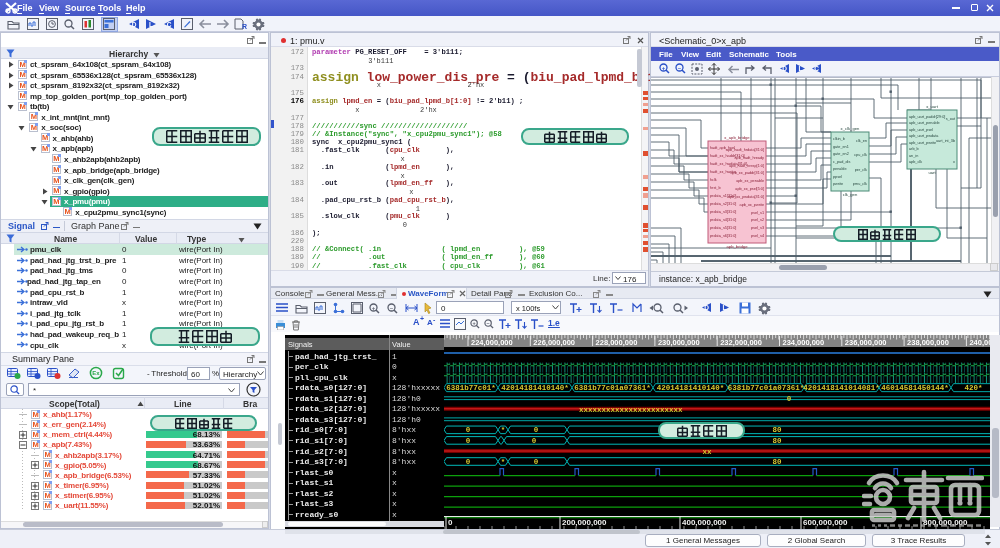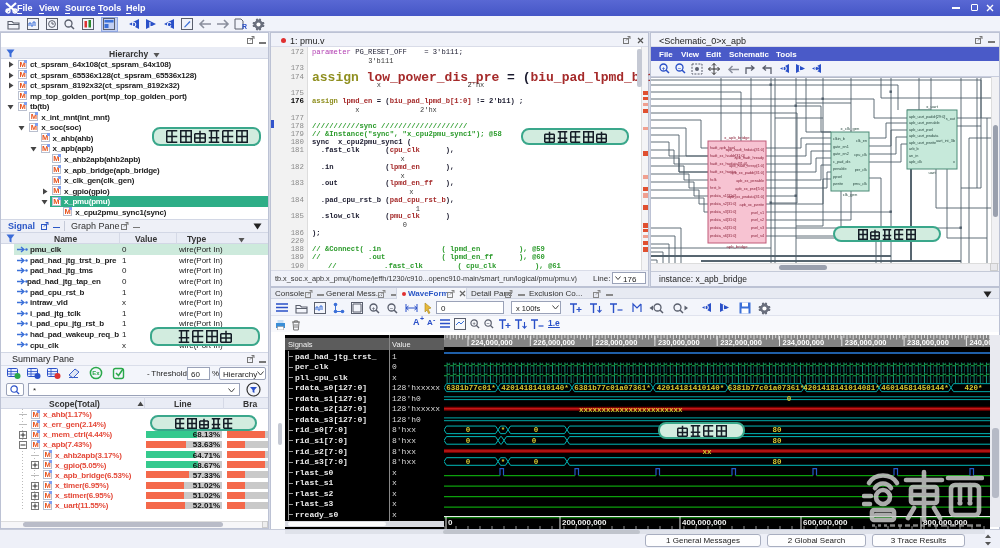--- a/index.html
+++ b/index.html
@@ -435,21 +435,21 @@
       <span class="abs" style="left:19px;top:2.5px;font-size:9px;color:#222">1: pmu.v</span>
       <svg class="abs" style="left:352px;top:3px" width="8" height="8">
         <rect x="0.5" y="2.5" width="5" height="5" fill="none" stroke="#777"></rect>
         <path d="M3 4.5 L7 0.5 M4.5 0.5 h2.5 v2.5" stroke="#777" fill="none"></path>
       </svg>
       <svg class="abs" style="left:366px;top:3.5px" width="7" height="7">
         <path d="M1 1 L6 6 M6 1 L1 6" stroke="#555" stroke-width="1.2"></path>
       </svg>
       <div class="abs" style="left:0;top:14px;width:37px;height:223px;background:#f2f2f2;border-right:1px solid #ddd"></div>
       <span class="abs mono" style="left:33px;top:14.8px;font-size:7.4px;color:#8a8a8a;font-weight:normal;transform:translateX(-100%)">172</span>
-      <span class="abs mono" style="left:41px;top:14.8px;font-size:7.2px;font-weight:normal;white-space:pre;letter-spacing:0"><span style="color:#b03ab0">parameter </span><span style="color:#1a1a2e">PG_RESET_OFF    = 3'b111;</span></span>
+      <span class="abs mono" style="left:41px;top:14.8px;font-size:7.2px;font-weight:bold;white-space:pre;letter-spacing:0"><span style="color:#b03ab0">parameter </span><span style="color:#1a1a2e">PG_RESET_OFF    = 3'b111;</span></span>
       <span class="abs mono" style="left:97.2px;top:23.5px;font-size:7px;color:#3a3a3a">3'b111</span>
       <span class="abs mono" style="left:33px;top:31.2px;font-size:7.4px;color:#8a8a8a;font-weight:normal;transform:translateX(-100%)">173</span>
       <span class="abs mono" style="left:33px;top:39.5px;font-size:7.4px;color:#8a8a8a;font-weight:normal;transform:translateX(-100%)">174</span>
       <span class="abs mono" style="left:41px;top:37px;font-size:13px;font-weight:bold;white-space:pre;letter-spacing:0"><span style="color:#8f8f1f">assign </span><span style="color:#a52a2a">low_power_dis_pre</span><span style="color:#1a1a2e"> = (</span><span style="color:#a52a2a">biu_pad_lpmd_b[1:0]</span><span style="color:#1a1a2e"> == 2'b11);</span></span>
       <span class="abs mono" style="left:105.8px;top:48.2px;font-size:7px;color:#3a3a3a">x</span>
       <span class="abs mono" style="left:196.5px;top:48.2px;font-size:7px;color:#3a3a3a">2'hx</span>
       <span class="abs mono" style="left:33px;top:55.9px;font-size:7.4px;color:#8a8a8a;font-weight:normal;transform:translateX(-100%)">175</span>
       <span class="abs mono" style="left:33px;top:64.1px;font-size:7.4px;color:#000;font-weight:bold;transform:translateX(-100%)">176</span>
       <span class="abs mono" style="left:41px;top:64.1px;font-size:7.2px;font-weight:bold;white-space:pre;letter-spacing:0"><span style="color:#8f8f1f">assign </span><span style="color:#a52a2a">lpmd_en</span><span style="color:#1a1a2e"> = (</span><span style="color:#a52a2a">biu_pad_lpmd_b[1:0]</span><span style="color:#1a1a2e"> != 2'b11) ;</span></span>
       <span class="abs mono" style="left:84.2px;top:72.8px;font-size:7px;color:#3a3a3a">x</span>
@@ -477,41 +477,40 @@
       <span class="abs mono" style="left:41px;top:179.2px;font-size:7.2px;font-weight:bold;white-space:pre;letter-spacing:0"><span style="color:#1a1a2e">  .slow_clk      (</span><span style="color:#a52a2a">pmu_clk</span><span style="color:#1a1a2e">      )</span></span>
       <span class="abs mono" style="left:131.7px;top:187.9px;font-size:7px;color:#3a3a3a">0</span>
       <span class="abs mono" style="left:33px;top:195.6px;font-size:7.4px;color:#8a8a8a;font-weight:normal;transform:translateX(-100%)">186</span>
       <span class="abs mono" style="left:41px;top:195.6px;font-size:7.2px;font-weight:bold;white-space:pre;letter-spacing:0"><span style="color:#1a1a2e">);</span></span>
       <span class="abs mono" style="left:33px;top:203.9px;font-size:7.4px;color:#8a8a8a;font-weight:normal;transform:translateX(-100%)">220</span>
       <span class="abs mono" style="left:33px;top:212.1px;font-size:7.4px;color:#8a8a8a;font-weight:normal;transform:translateX(-100%)">188</span>
       <span class="abs mono" style="left:41px;top:212.1px;font-size:7.2px;font-weight:bold;white-space:pre;letter-spacing:0"><span style="color:#2a9a2a">// &amp;Connect( .in              ( lpmd_en         ), @59</span></span>
       <span class="abs mono" style="left:33px;top:220.3px;font-size:7.4px;color:#8a8a8a;font-weight:normal;transform:translateX(-100%)">189</span>
       <span class="abs mono" style="left:41px;top:220.3px;font-size:7.2px;font-weight:bold;white-space:pre;letter-spacing:0"><span style="color:#2a9a2a">//           .out             ( lpmd_en_ff      ), @60</span></span>
       <span class="abs mono" style="left:33px;top:228.5px;font-size:7.4px;color:#8a8a8a;font-weight:normal;transform:translateX(-100%)">190</span>
-      <span class="abs mono" style="left:57px;top:228.5px;font-size:7.2px;font-weight:bold;white-space:pre;letter-spacing:0"><span style="color:#2a9a2a">//           .fast_clk        ( cpu_clk         ), @61</span></span>
+      <span class="abs mono" style="left:41px;top:228.5px;font-size:7.2px;font-weight:bold;white-space:pre;letter-spacing:0"><span style="color:#2a9a2a">//           .fast_clk        ( cpu_clk         ), @61</span></span>
       <div class="abs" style="left:370px;top:14px;width:7px;height:223px;background:#f4f4f6;border-left:1px solid #ddd"></div>
       <div class="abs" style="left:371.5px;top:58px;width:5px;height:4px;background:#e05030"></div>
       <div class="abs" style="left:371.5px;top:64px;width:5px;height:3px;background:#e05030"></div>
       <div class="abs" style="left:371.5px;top:70px;width:5px;height:3px;background:#f0a090"></div>
       <div class="abs" style="left:371.5px;top:76px;width:5px;height:4px;background:#e05030"></div>
       <div class="abs" style="left:371.5px;top:94px;width:5px;height:3px;background:#f0a090"></div>
       <div class="abs" style="left:371.5px;top:118px;width:5px;height:5px;background:#e05030"></div>
       <div class="abs" style="left:371.5px;top:142px;width:5px;height:4px;background:#f0a090"></div>
       <div class="abs" style="left:371.5px;top:154px;width:5px;height:4px;background:#e05030"></div>
       <div class="abs" style="left:371.5px;top:160px;width:5px;height:5px;background:#f0a090"></div>
       <div class="abs" style="left:371.5px;top:172px;width:5px;height:5px;background:#e05030"></div>
       <div class="abs" style="left:371.5px;top:190px;width:5px;height:5px;background:#e05030"></div>
       <div class="abs" style="left:371.5px;top:196px;width:5px;height:3px;background:#e05030"></div>
       <div class="abs" style="left:371.5px;top:202px;width:5px;height:3px;background:#f0a090"></div>
       <div class="abs" style="left:371.5px;top:208px;width:5px;height:4px;background:#e05030"></div>
       <div class="abs" style="left:371.5px;top:214px;width:5px;height:5px;background:#e05030"></div>
       <div class="abs" style="left:366px;top:16px;width:5px;height:38px;background:#c5c9d4;border-radius:2px"></div>
       <div class="abs" style="left:0;top:87px;width:3px;height:8px;background:#3355cc"></div>
       <div class="abs" style="left:0;top:237px;width:377px;height:16px;background:#f0f2f9;border-top:1px solid #d9dce8"></div>
-      <span class="abs" style="left:4px;top:241px;font-size:7.3px;color:#333;white-space:nowrap">tb.x_soc.x_apb.x_pmu(/home/jeffh/1230/c910...openc910-main/smart_run/logical/pmu/pmu.v)</span>
       <span class="abs" style="left:322px;top:240.5px;font-size:8px;color:#333">Line:</span>
       <div class="abs" style="left:341px;top:239px;width:34px;height:12px;background:#fff;border:1px solid #9aa2b8;font-size:8px;color:#222;padding:1.5px 0 0 10px">176</div>
       <svg class="abs" style="left:344px;top:243px" width="6" height="5">
         <path d="M0.5 0.5 l2.5 3 2.5-3" stroke="#444" fill="none"></path>
       </svg>
     </div>
 <div class="panel" style="left:650px;top:32px;width:350px;height:255px">
       <div class="abs" style="left:0;top:0;width:348px;height:14px;background:#f0f2f9;border-bottom:1px solid #d9dce8"></div>
       <span class="abs" style="left:8px;top:2.5px;font-size:9px;color:#222;border-bottom:1px solid #888;padding-bottom:1px">&lt;Schematic_0&gt;x_apb</span>
       <svg class="abs" style="left:324px;top:3px" width="8" height="8">

